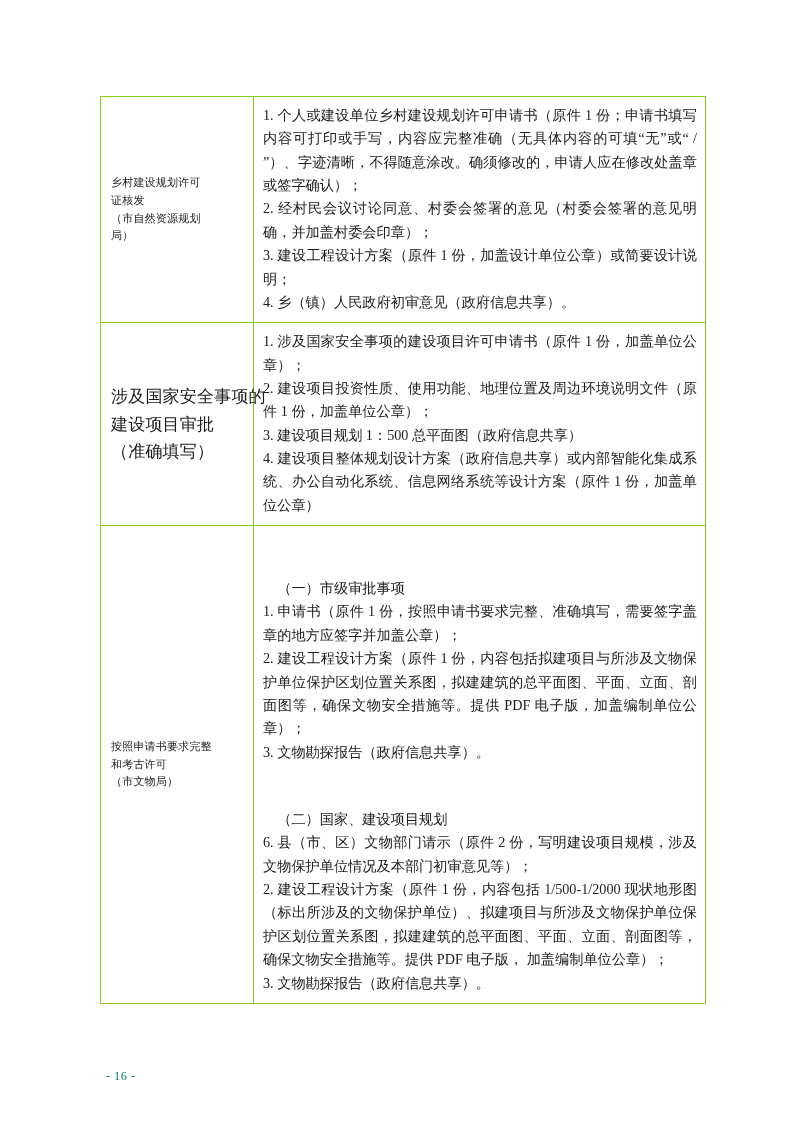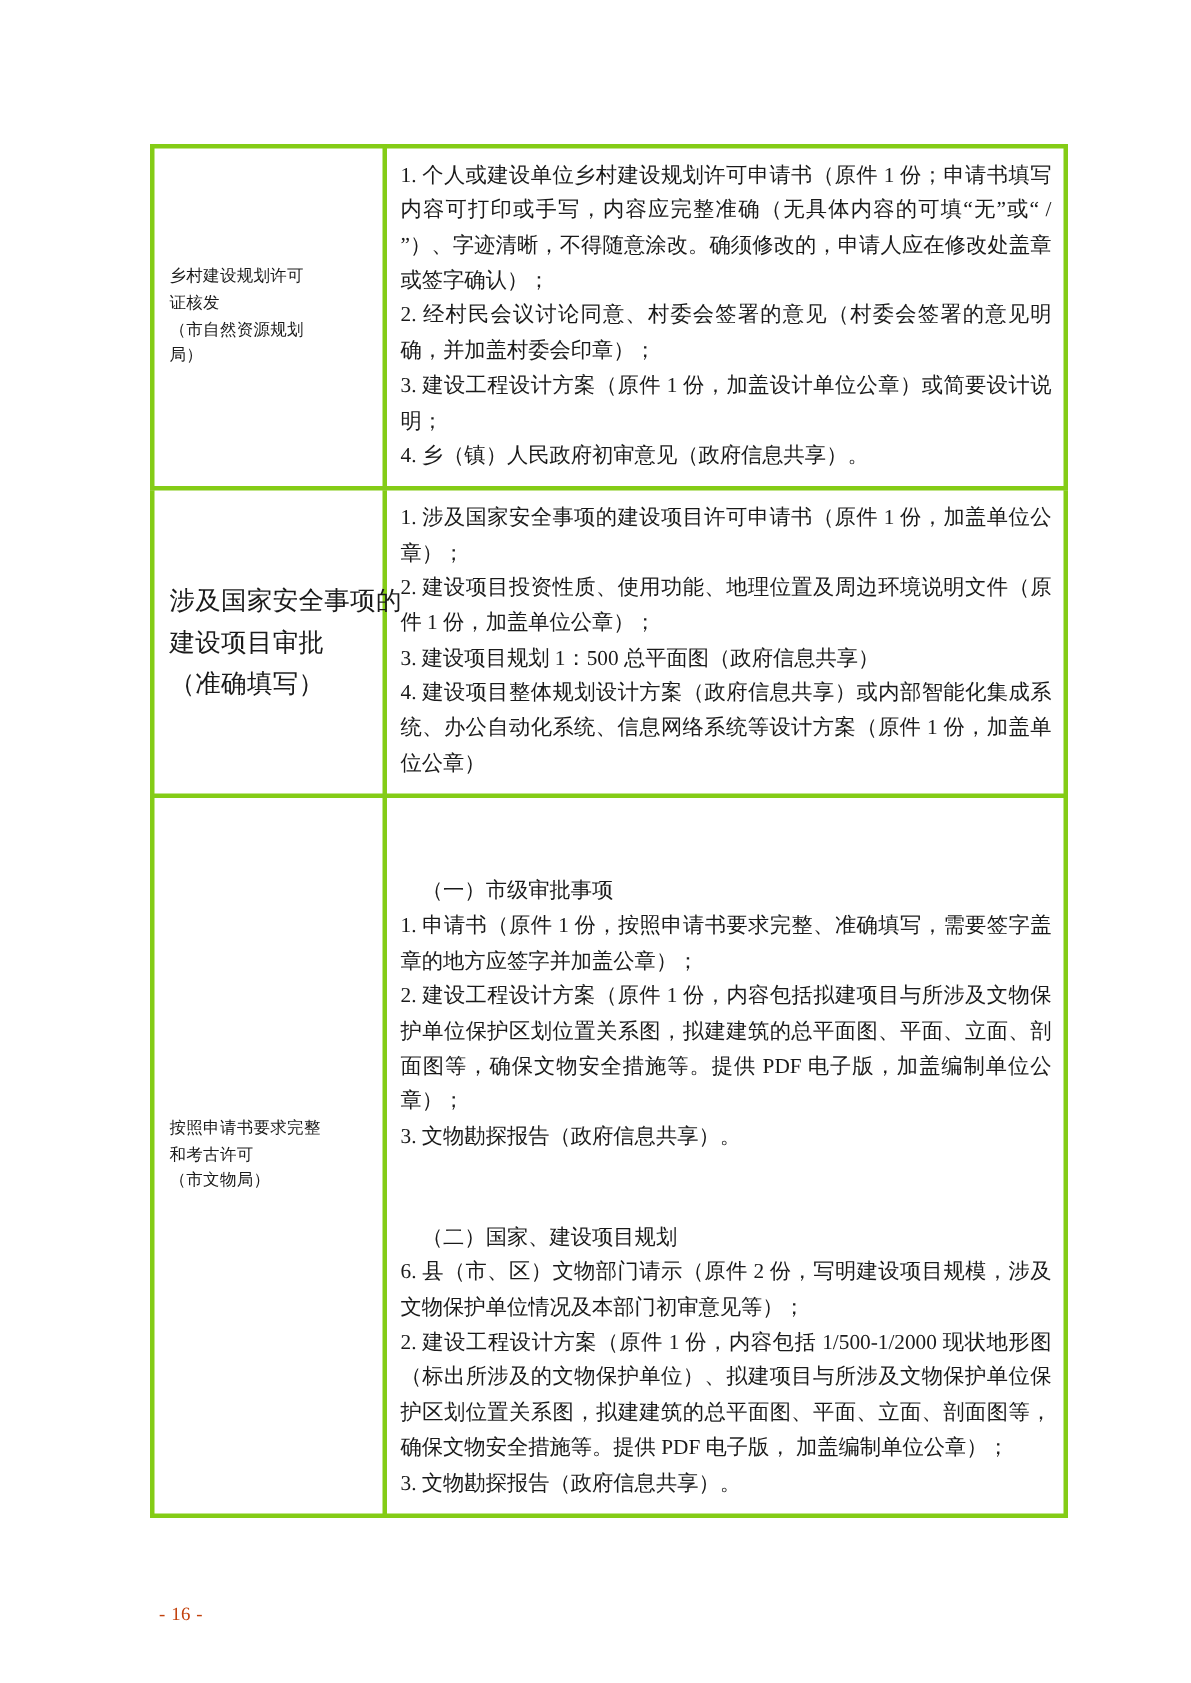--- a/index.html
+++ b/index.html
@@ -26,21 +26,21 @@
   }
   .doc-table {
     position: absolute;
     left: 100px;
     top: 96px;
     width: 603px;
     border-collapse: collapse;
     table-layout: fixed;
   }
   .doc-table td {
-    border: 3px solid #84cc16;
+    border: 1px solid #84cc16;
     vertical-align: middle;
     padding: 0;
   }
   .col-name {
     width: 152px;
   }
   .col-body {
     width: 451px;
   }
   .name-cell {
@@ -76,21 +76,21 @@
   }
   .footer {
     position: absolute;
     left: 0;
     top: 1069px;
     width: 759px;
     text-align: left;
     padding-left: 106px;
     box-sizing: border-box;
     font-size: 12.5px;
-    color: #c2410c;
+    color: #0f766e;
     letter-spacing: 0.4px;
   }
 </style>
 </head>
 <body>
 
 <div class="page">
 
   <table class="doc-table">
     <tbody>

